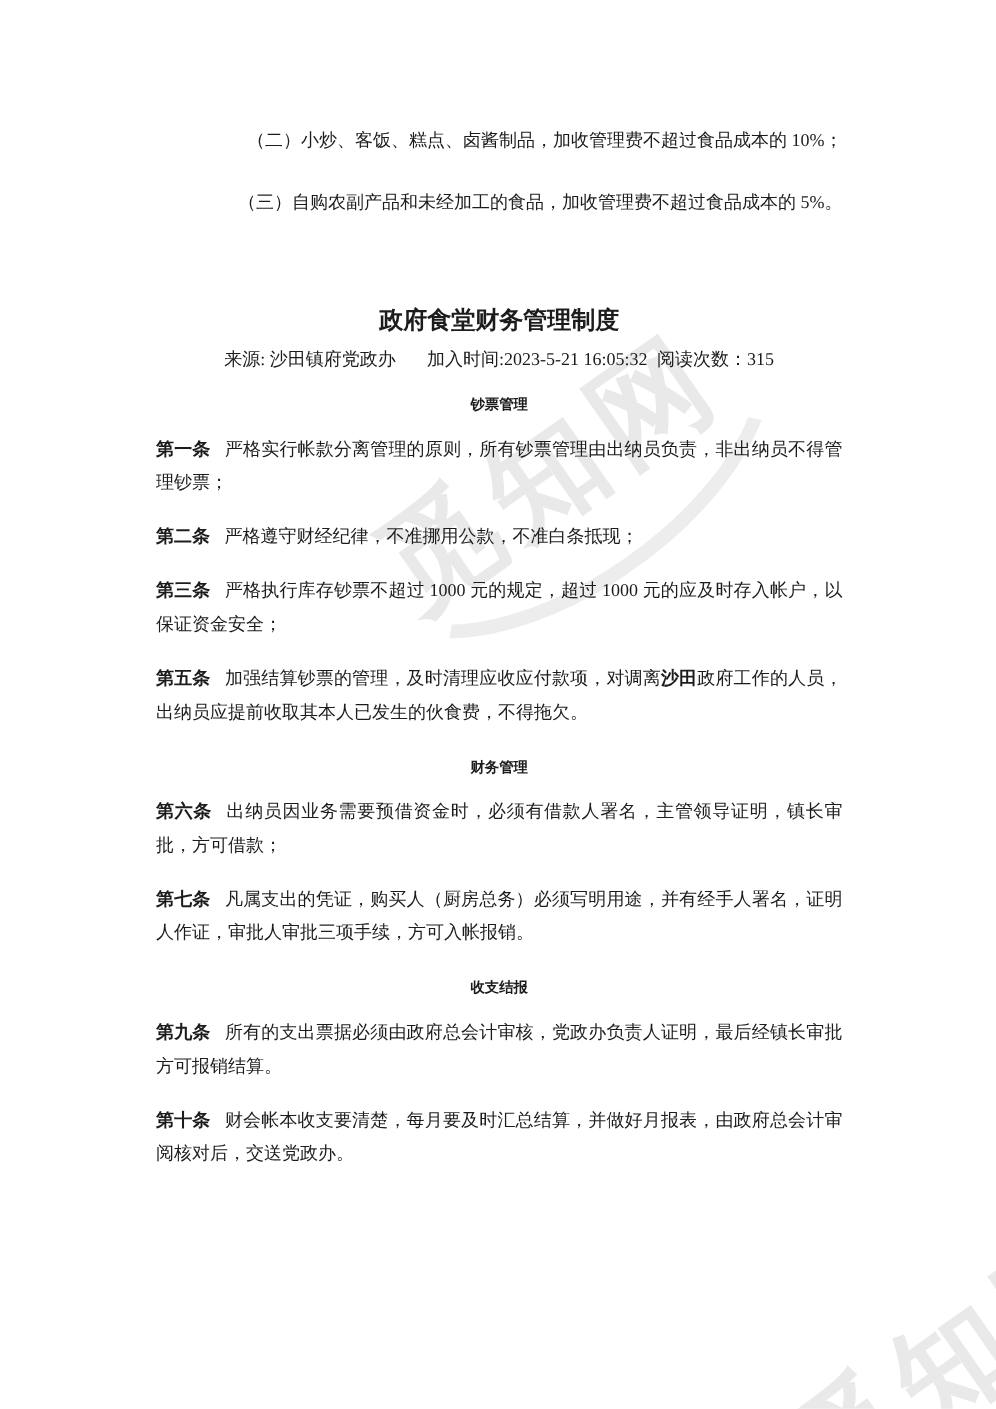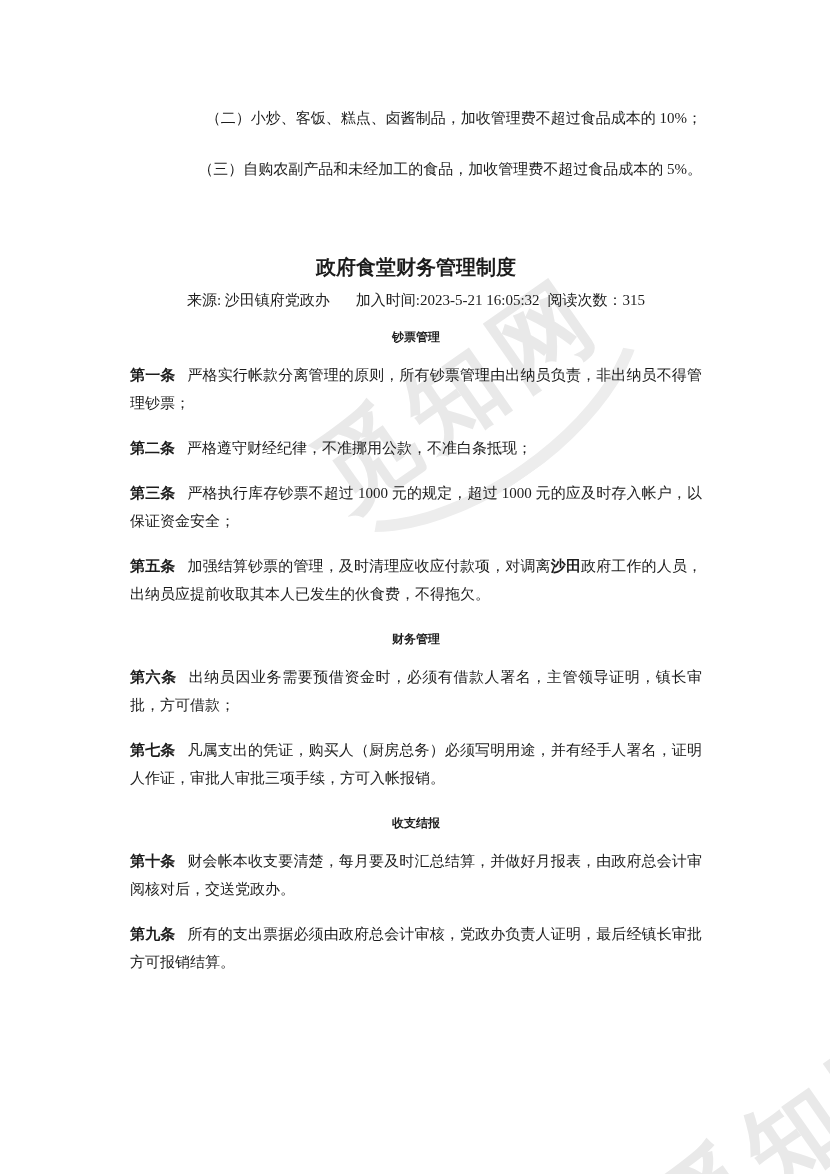--- a/index.html
+++ b/index.html
@@ -116,17 +116,17 @@
 
   <h2 class="section-heading">财务管理</h2>
 
   <p class="article"><span class="article-label">第六条</span><span>出纳员因业务需要预借资金时，必须有借款人署名，主管领导证明，镇长审批，方可借款；</span></p>
 
   <p class="article"><span class="article-label">第七条</span><span>凡属支出的凭证，购买人（厨房总务）必须写明用途，并有经手人署名，证明人作证，审批人审批三项手续，方可入帐报销。</span></p>
 
   <h2 class="section-heading">收支结报</h2>
 
 
+  <p class="article"><span class="article-label">第九条</span><span>所有的支出票据必须由政府总会计审核，党政办负责人证明，最后经镇长审批方可报销结算。</span></p>
+
   <p class="article"><span class="article-label">第十条</span><span>财会帐本收支要清楚，每月要及时汇总结算，并做好月报表，由政府总会计审阅核对后，交送党政办。</span></p>
-
-  <p class="article"><span class="article-label">第九条</span><span>所有的支出票据必须由政府总会计审核，党政办负责人证明，最后经镇长审批方可报销结算。</span></p>
 
 </div>
 
 </body></html>

